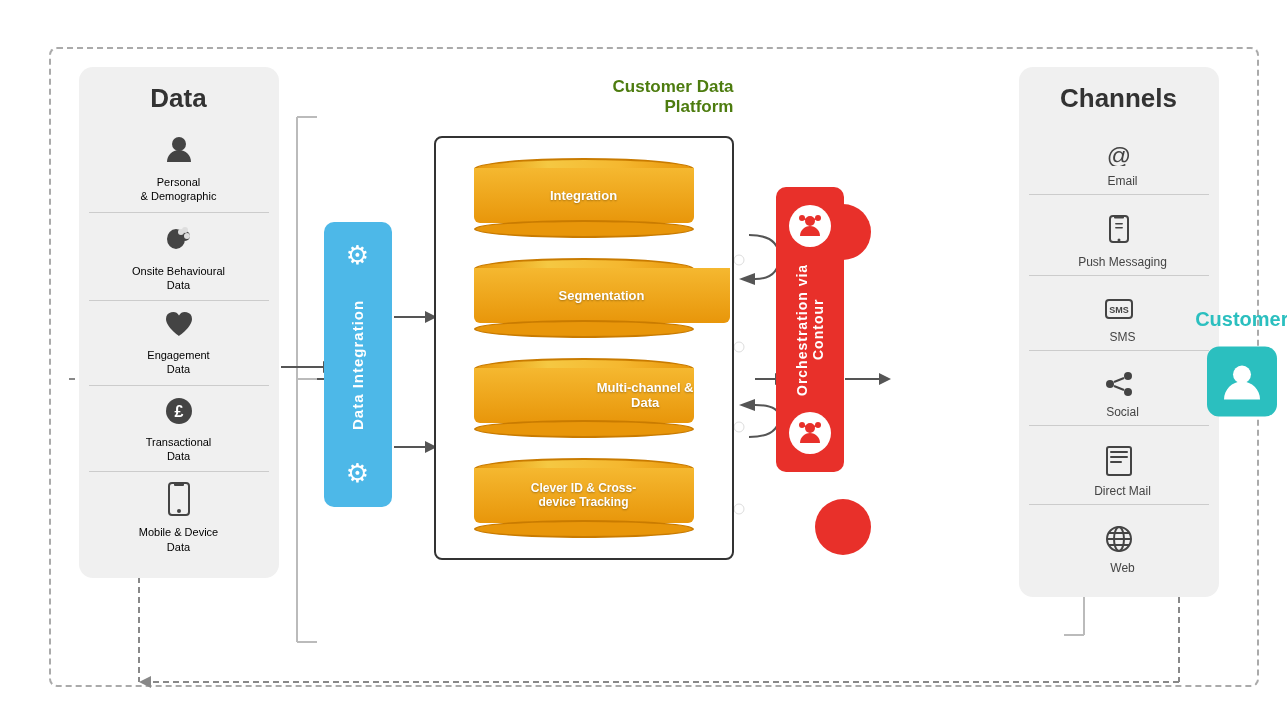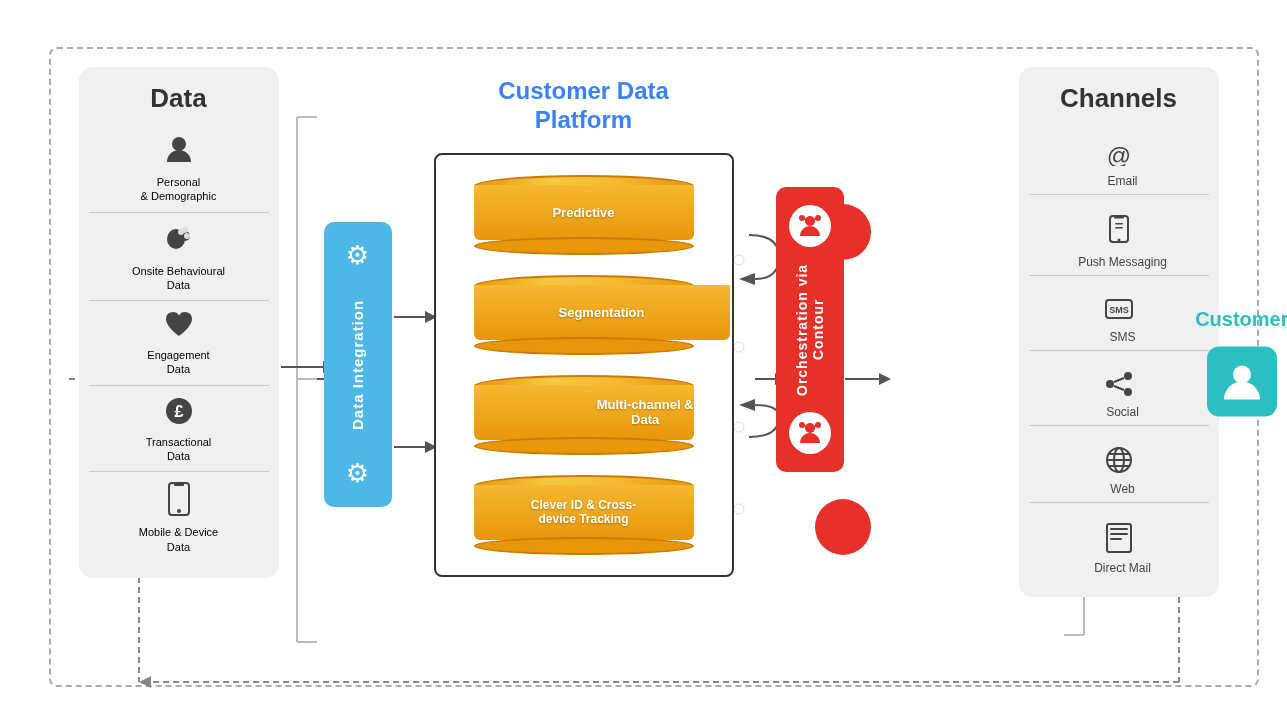--- a/index.html
+++ b/index.html
@@ -112,24 +112,24 @@
 
     
     .cdp-box {
       position: absolute;
       left: 405px;
       top: 50px;
       width: 320px;
       padding: 10px;
     }
     .cdp-title {
-      text-align: center;
-      font-size: 24px;
+      text-align: right;
+      font-size: 17px;
       font-weight: 800;
-      color: #3b82f6;
+      color: #4d7c0f;
       margin-bottom: 18px;
       line-height: 1.2;
     }
     .cdp-drums-container {
       border: 2.5px solid #333;
       border-radius: 8px;
       padding: 14px 16px;
       display: flex;
       flex-direction: column;
       gap: 8px;
@@ -349,21 +349,21 @@
     <div class="gear-icon">⚙</div>
   </div>
 
   <div class="cdp-box">
     <div class="cdp-title">Customer Data<br>Platform</div>
     <div class="cdp-drums-container">
 
       <div style="position:relative; width:230px; height:72px; margin:6px auto 14px auto;">
         <div style="position:absolute; top:0; left:5px; width:220px; height:22px; background:linear-gradient(90deg,#e8960a,#f5c842,#f5b830,#e8960a); border-radius:50%; border:2px solid #c97b00;"></div>
         <div style="position:absolute; top:10px; left:5px; width:220px; height:55px; background:linear-gradient(180deg,#f5b830 0%,#e8960a 100%); border-radius:0 0 6px 6px; display:flex; align-items:center; justify-content:center;">
-          <span style="color:#fff;font-weight:600;font-size:13px;text-shadow:0 1px 2px rgba(0,0,0,0.3)">Predictive</span>
+          <span style="color:#fff;font-weight:600;font-size:13px;text-shadow:0 1px 2px rgba(0,0,0,0.3)">Integration</span>
         </div>
         <div style="position:absolute; bottom:-8px; left:5px; width:220px; height:18px; background:#e8960a; border-radius:50%; border:2px solid #c97b00;"></div>
       </div>
 
       <div style="position:relative; width:230px; height:72px; margin:6px auto 14px auto;">
         <div style="position:absolute; top:0; left:5px; width:220px; height:22px; background:linear-gradient(90deg,#e8960a,#f5c842,#f5b830,#e8960a); border-radius:50%; border:2px solid #c97b00;"></div>
         <div style="position:absolute; top:10px; left:5px; width:256px; height:55px; background:linear-gradient(180deg,#f5b830 0%,#e8960a 100%); border-radius:0 0 6px 6px; display:flex; align-items:center; justify-content:center;">
           <span style="color:#fff;font-weight:600;font-size:13px;text-shadow:0 1px 2px rgba(0,0,0,0.3)">Segmentation</span>
         </div>
         <div style="position:absolute; bottom:-8px; left:5px; width:220px; height:18px; background:#e8960a; border-radius:50%; border:2px solid #c97b00;"></div>
@@ -457,42 +457,42 @@
           <circle cx="24" cy="21" r="4"></circle>
           <line x1="10" y1="11" x2="20" y2="7" stroke="#444" stroke-width="2"></line>
           <line x1="10" y1="15" x2="20" y2="19" stroke="#444" stroke-width="2"></line>
         </svg>
       </div>
       <div class="channel-label">Social</div>
     </div>
 
     <div class="channel-item">
       <div class="channel-icon">
+        <svg width="26" height="30" viewBox="0 0 26 30" fill="#444">
+            <rect x="1" y="1" width="24" height="28" rx="2" stroke="#444" stroke-width="2" fill="none"></rect>
+            <rect x="4" y="5" width="18" height="2" rx="1" fill="#444"></rect>
+            <rect x="4" y="10" width="18" height="2" rx="1" fill="#444"></rect>
+            <rect x="4" y="15" width="12" height="2" rx="1" fill="#444"></rect>
+          </svg>
+      </div>
+      <div class="channel-label">Direct Mail</div>
+    </div>
+
+    <div class="channel-item">
+      <div class="channel-icon">
         <svg width="28" height="28" viewBox="0 0 28 28" fill="none" stroke="#444" stroke-width="2">
           <circle cx="14" cy="14" r="12"></circle>
           <ellipse cx="14" cy="14" rx="5" ry="12"></ellipse>
           <line x1="2" y1="14" x2="26" y2="14"></line>
           <line x1="3" y1="8" x2="25" y2="8"></line>
           <line x1="3" y1="20" x2="25" y2="20"></line>
         </svg>
       </div>
       <div class="channel-label">Web</div>
     </div>
-
-    <div class="channel-item">
-      <div class="channel-icon">
-        <svg width="26" height="30" viewBox="0 0 26 30" fill="#444">
-            <rect x="1" y="1" width="24" height="28" rx="2" stroke="#444" stroke-width="2" fill="none"></rect>
-            <rect x="4" y="5" width="18" height="2" rx="1" fill="#444"></rect>
-            <rect x="4" y="10" width="18" height="2" rx="1" fill="#444"></rect>
-            <rect x="4" y="15" width="12" height="2" rx="1" fill="#444"></rect>
-          </svg>
-      </div>
-      <div class="channel-label">Direct Mail</div>
-    </div>
   </div>
 
   <div style="position:absolute; right: -20px; top: 50%; transform: translateY(-50%); display:flex; flex-direction:column; align-items:center; gap:16px;">
     <div style="font-size:20px; font-weight:800; color:#2bbfbf;">Customer</div>
     <div style="width:70px; height:70px; background:#2bbfbf; border-radius:12px; display:flex; align-items:center; justify-content:center;">
       <svg width="44" height="44" viewBox="0 0 44 44" fill="#fff">
         <circle cx="22" cy="15" r="9"></circle>
         <path d="M4 40c0-9.941 8.059-18 18-18s18 8.059 18 18"></path>
       </svg>
     </div>

